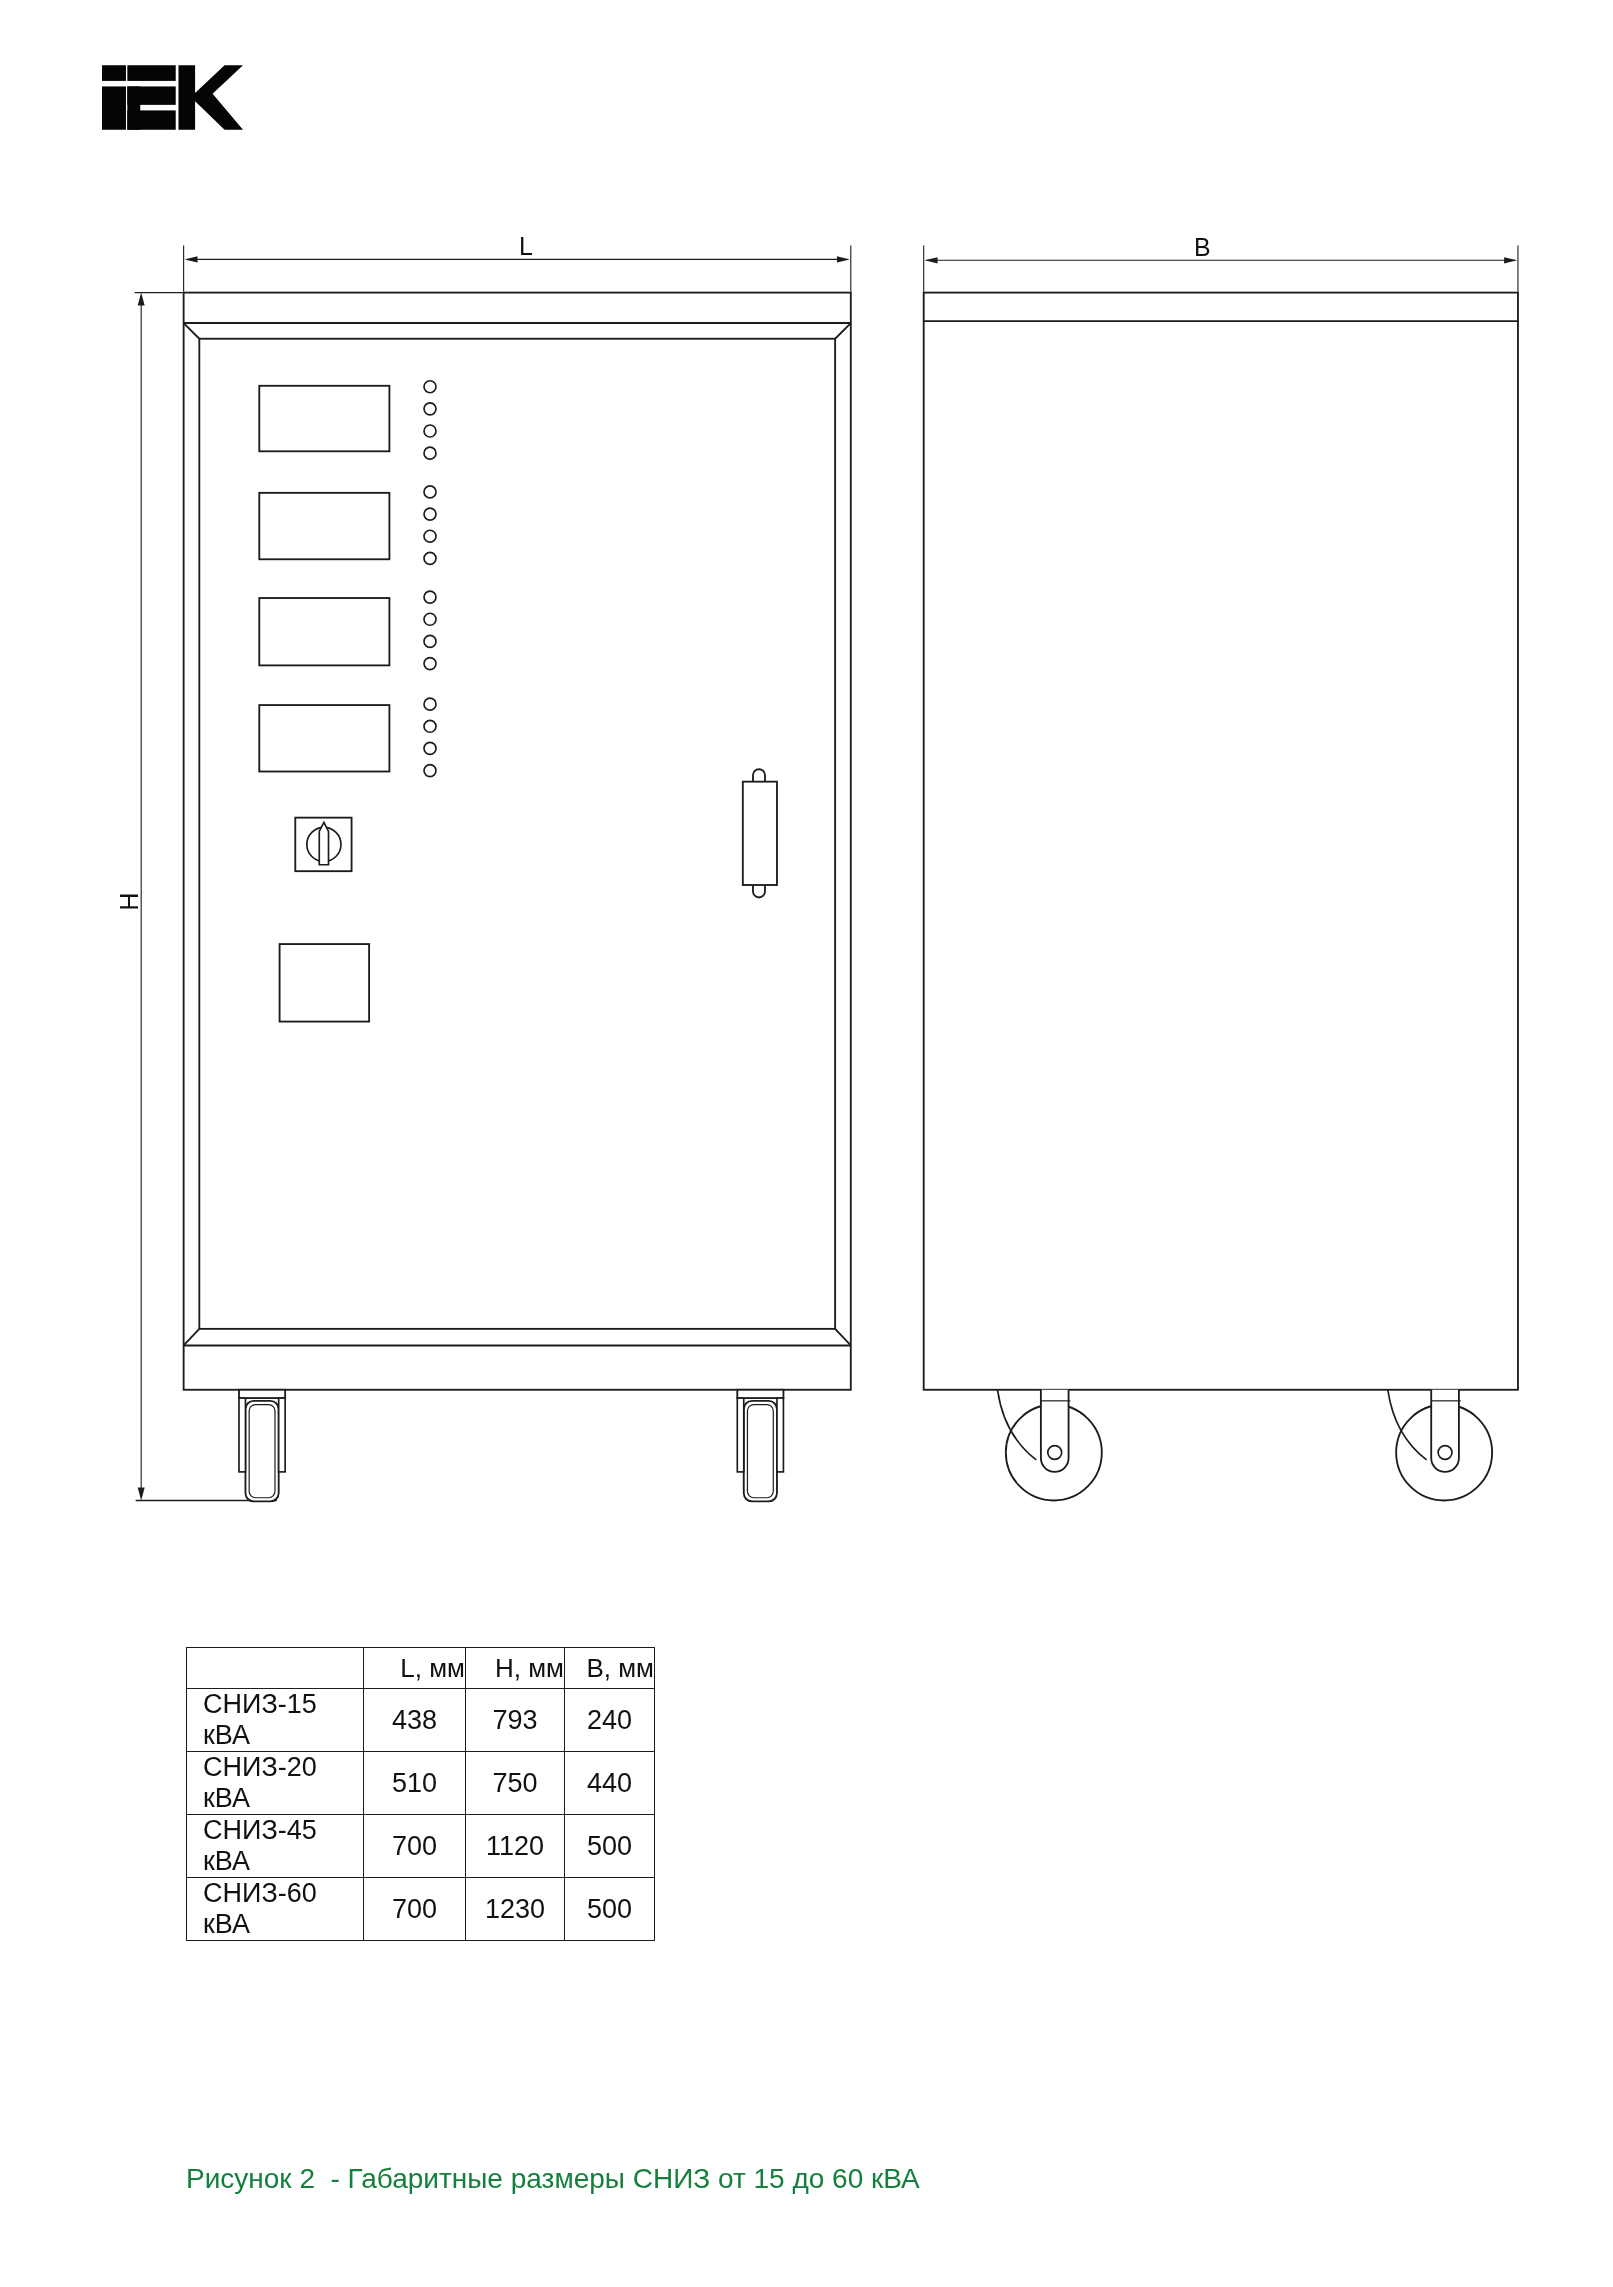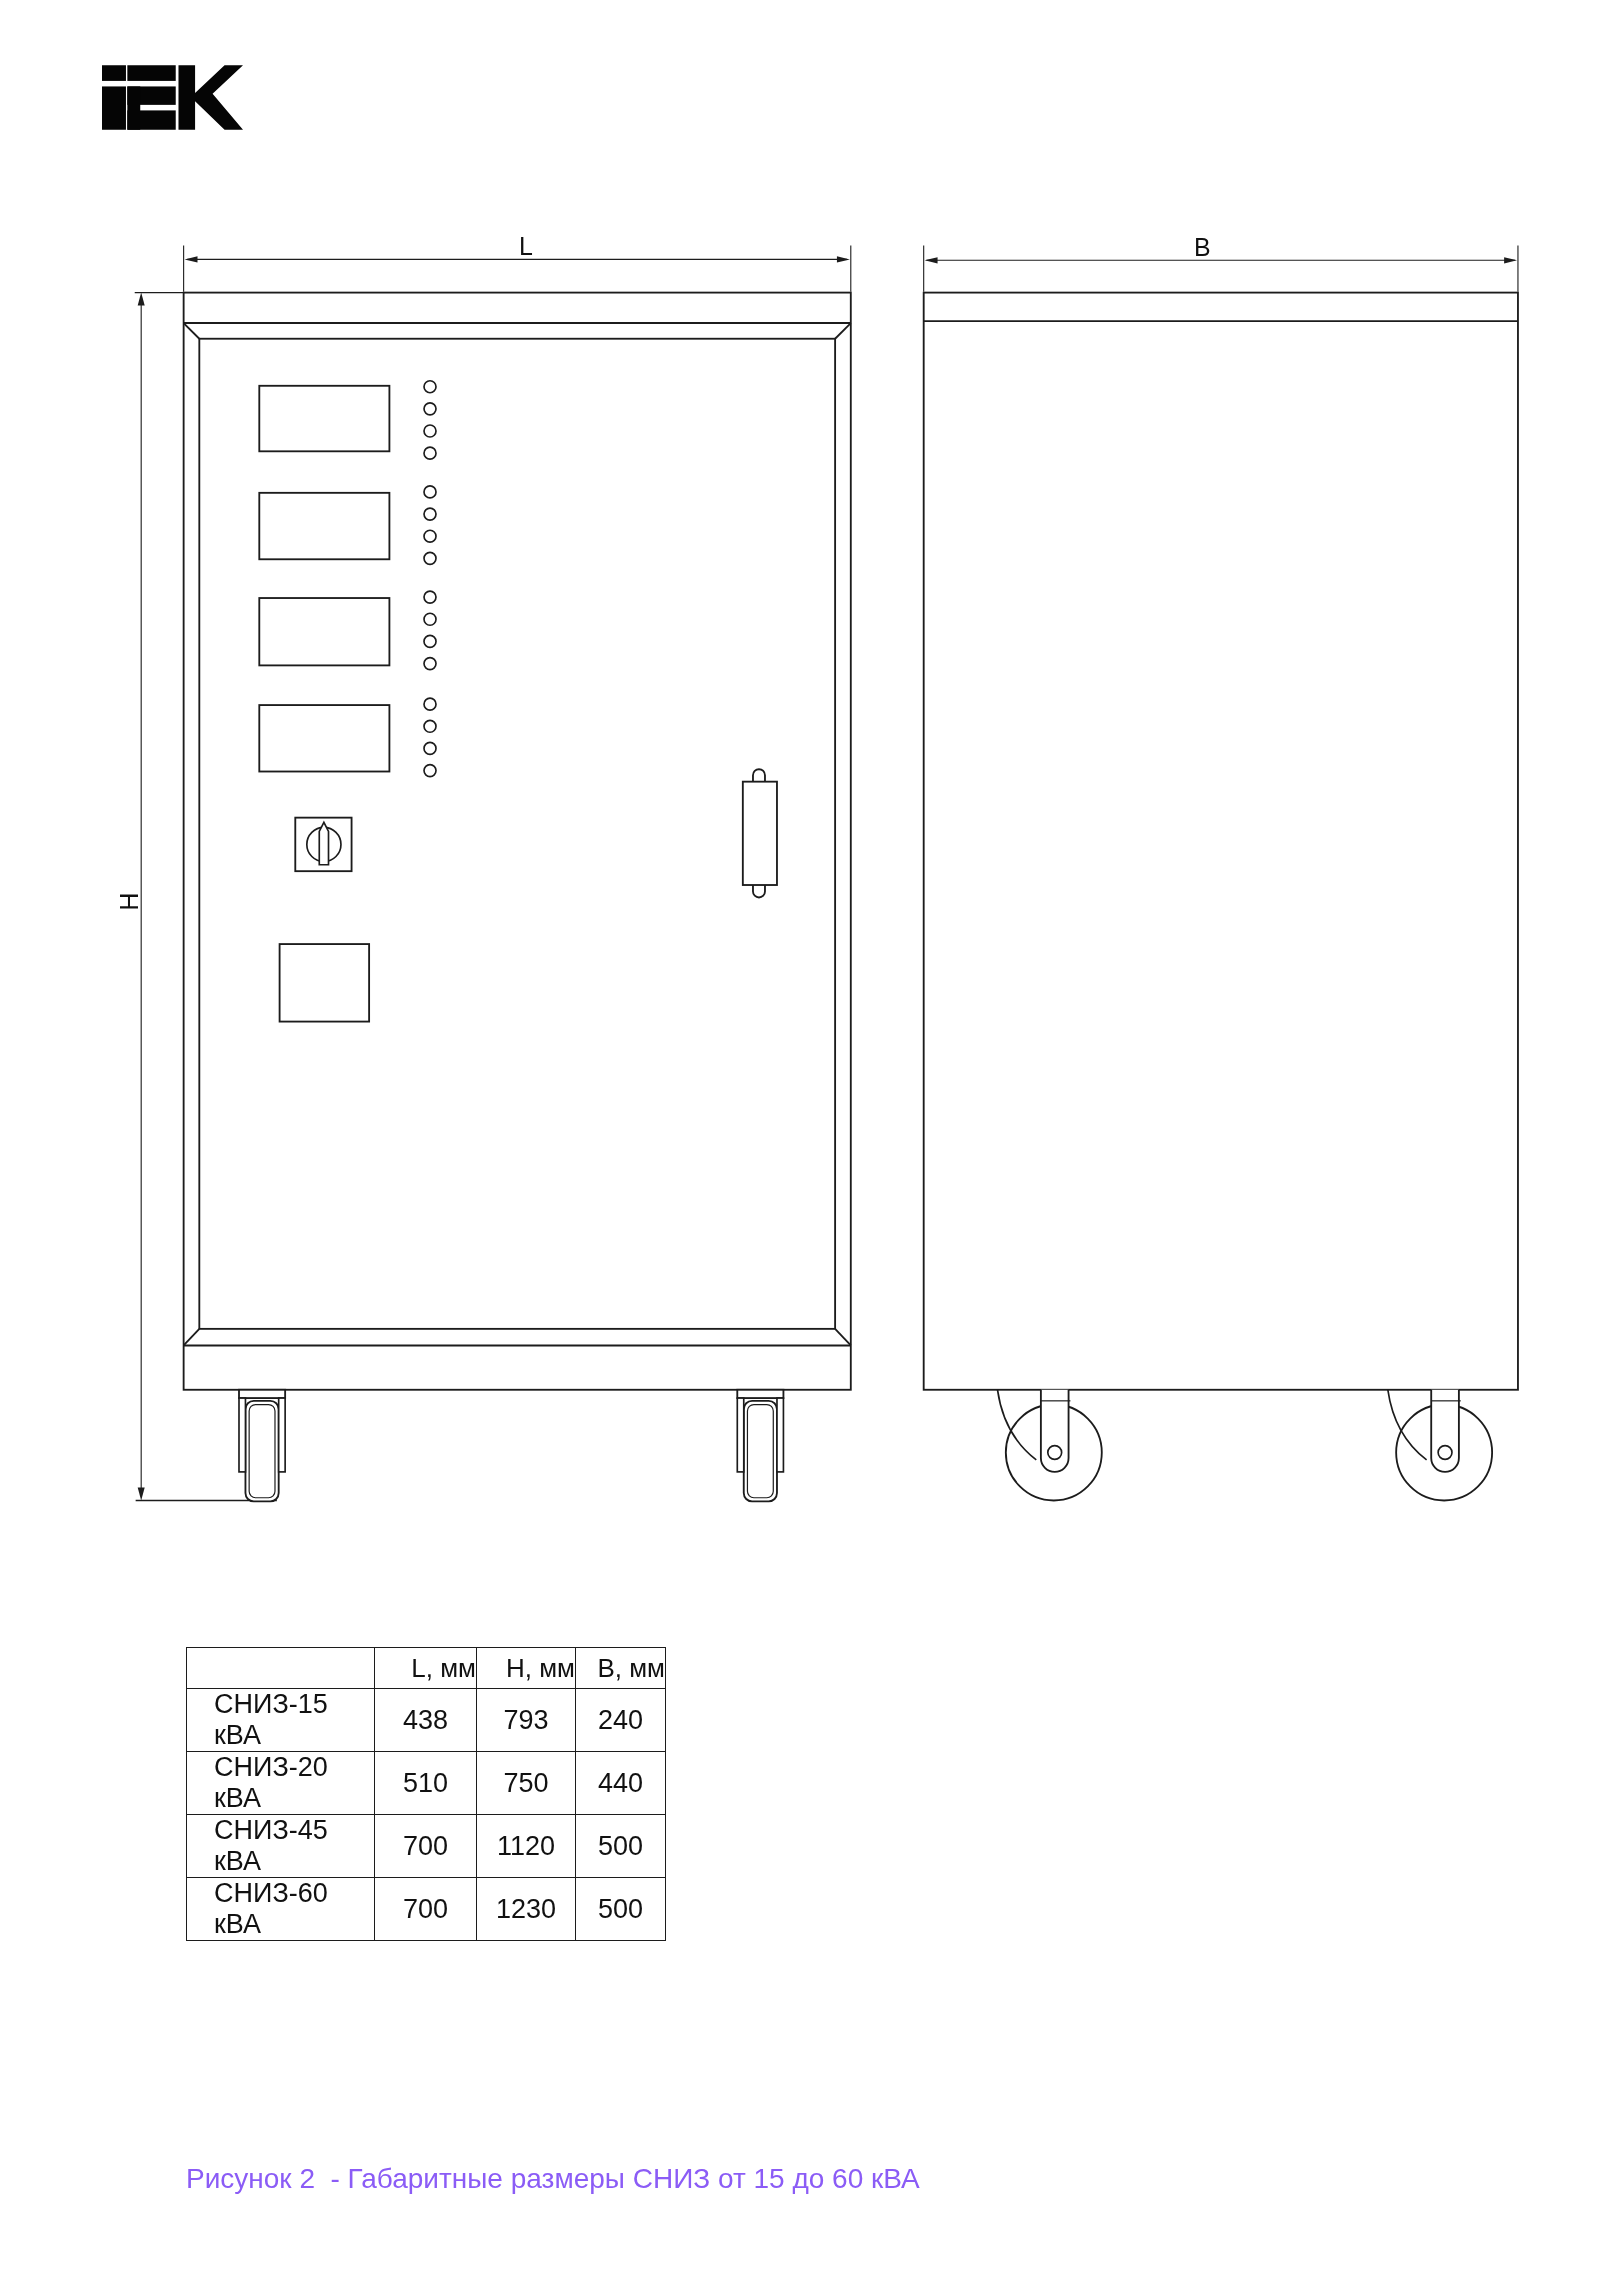--- a/index.html
+++ b/index.html
@@ -21,31 +21,31 @@
     font-size:27px;
     color:#111;
   }
   #dim-table td{
     border:1.8px solid #1c1c1c;
     height:40px;
     padding:0;
     background:#fff;
   }
   #dim-table tr.hdr td{height:40px;}
-  #dim-table .c-model{width:160px;text-align:left;padding-left:27px;}
+  #dim-table .c-model{width:160px;text-align:left;padding-left:16px;}
   #dim-table .c-val{text-align:center;}
   #dim-table .c-l{width:101px;}
   #dim-table .c-h{width:98px;}
   #dim-table .c-b{width:89px;}
   #dim-table tr.hdr td{text-align:right;font-size:26px;}
 
   #caption{
     position:absolute;left:186px;top:2163px;
     font-size:28px;
-    color:#8b5cf6;
+    color:#15803d;
     white-space:pre;
   }
   svg text{font-family:"Liberation Sans", sans-serif;}
 </style>
 </head>
 <body>
 
 <div id="page">
 
   <svg id="logo-svg" width="141" height="65" viewBox="0 0 153 70">

